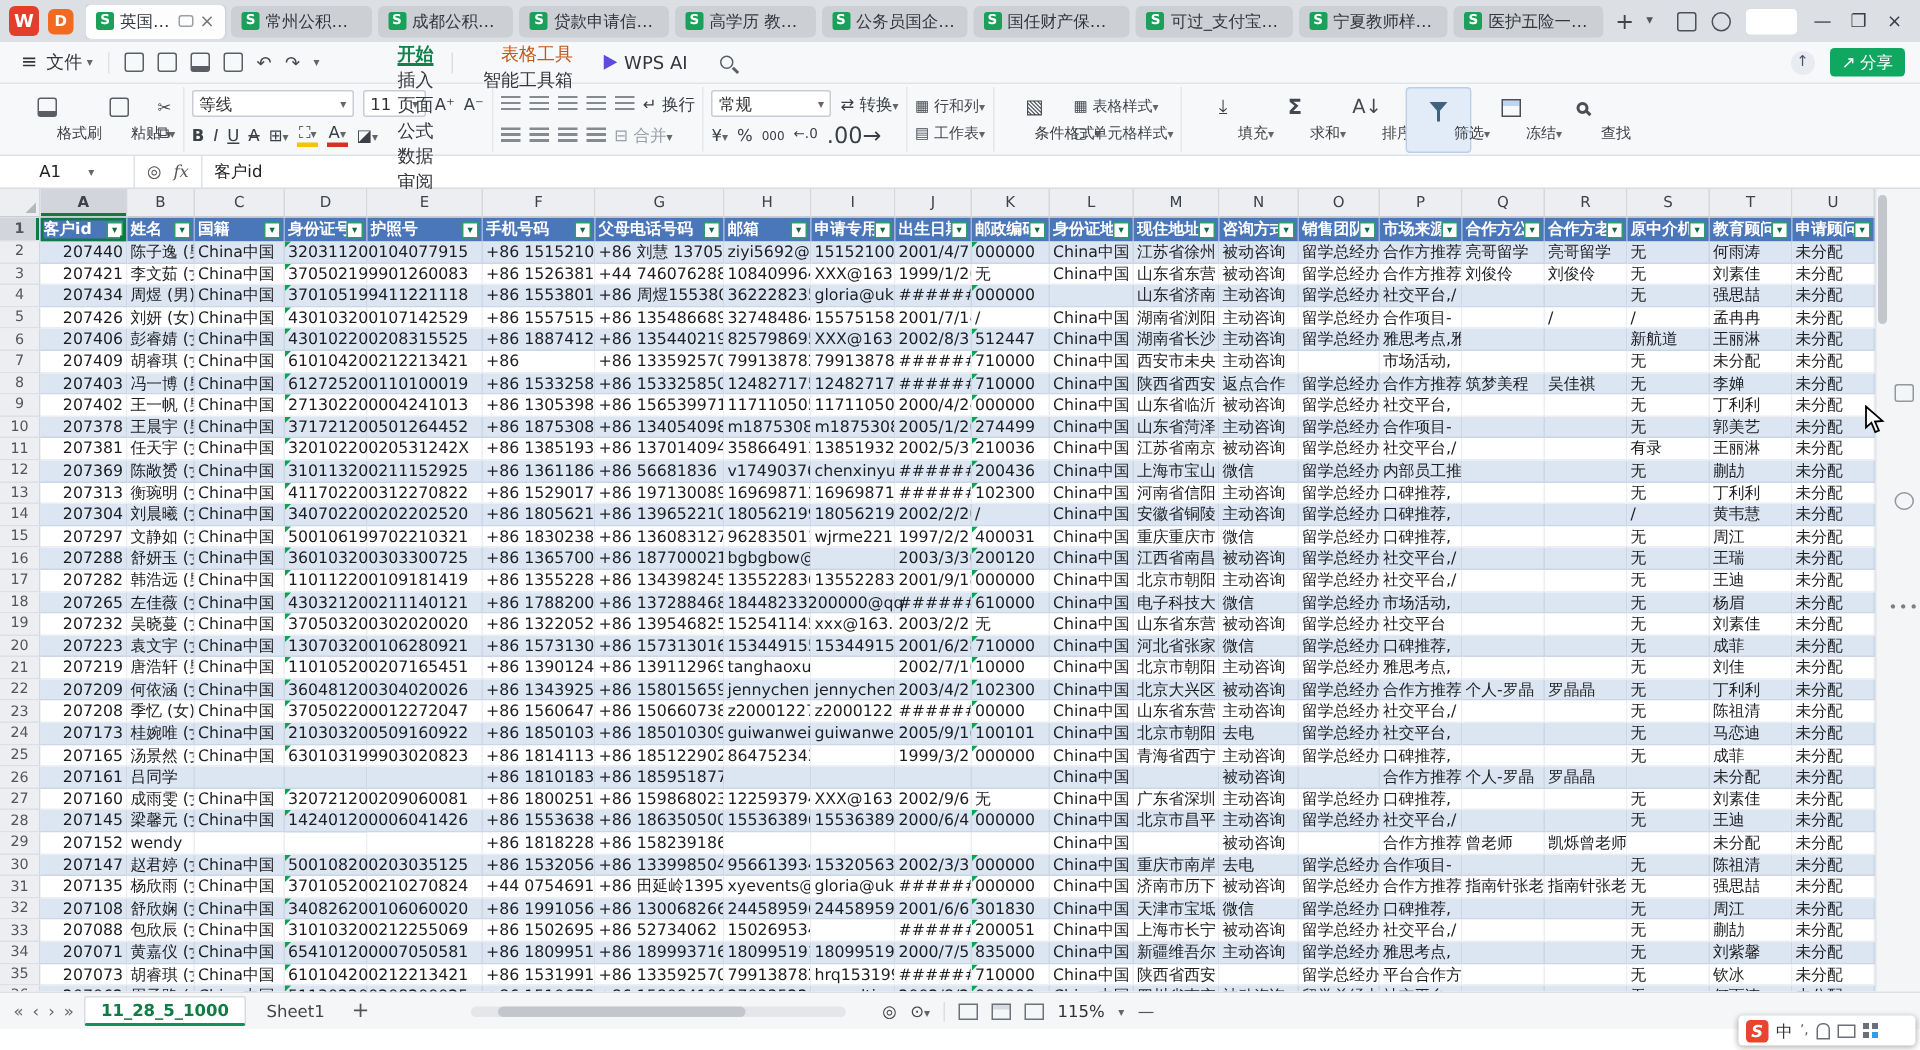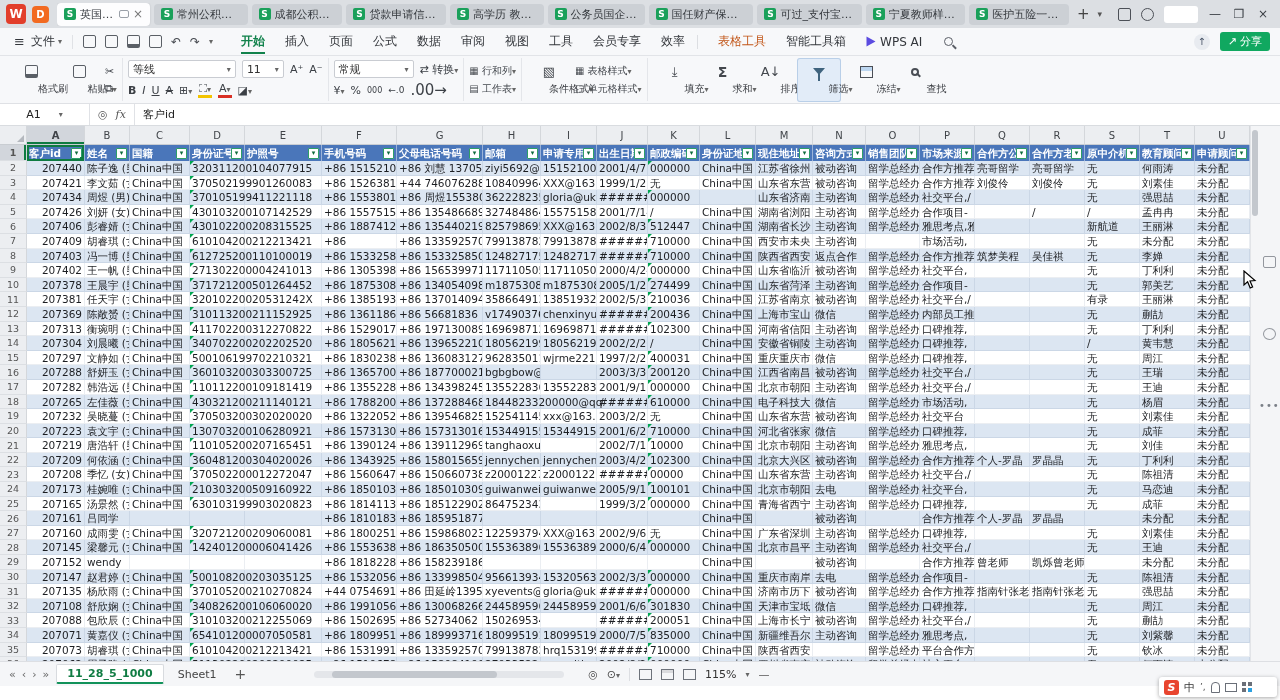--- a/index.html
+++ b/index.html
@@ -25,21 +25,21 @@
   .wbtn { font-size:12px; color:#3c4046; width:14px; text-align:center; }
 
   
   .menubar { height:28px; background:#f7f8fa; border-bottom:1px solid #e2e4e8; display:flex; align-items:center; font-size:12px; color:#33363b; padding-left:8px; }
   .hamb { font-size:13px; margin-right:3px; }
   .filebtn { display:flex; align-items:center; gap:3px; padding:0 6px; }
   .qbar { display:flex; align-items:center; gap:9px; padding:0 10px; border-left:1px solid #e0e2e6; margin-left:4px; }
   .qic { width:13px; height:13px; border:1px solid #5a5f66; border-radius:2px; }
   .qic.half { border-style:solid; border-width:1px 1px 4px 1px; }
   .qarrow { font-size:12px; color:#45494f; }
-  .menus { display:flex; align-items:center; margin-left:8px; height:100%; }
+  .menus { display:flex; align-items:flex-end; margin-left:8px; height:100%;flex-direction:column; }
   .menu-item { padding:0 10px; height:100%; display:flex; align-items:center; position:relative; }
   .menu-item.active { color:#12824c; font-weight:bold; }
   .menu-item.active::after { content:""; position:absolute; left:10px; right:10px; bottom:1px; height:2px; background:#12824c; }
   .menu-item.ctx { color:#c2571a; }
   .mdivider { width:1px; height:14px; background:#dcdee2; margin:0 2px; }
   .ai-logo { width:0; height:0; border-left:5px solid transparent; border-right:5px solid transparent; border-bottom:9px solid #5b4be0; transform:rotate(90deg); margin-right:4px; }
   .searchic { width:9px; height:9px; border:1.5px solid #5a5e66; border-radius:50%; position:relative; margin-left:12px; }
   .searchic::after { content:""; position:absolute; width:5px; height:1.5px; background:#5a5e66; transform:rotate(45deg); right:-5px; bottom:-2px; }
   .mright { margin-left:auto; display:flex; align-items:center; gap:10px; padding-right:10px; }
   .upcirc { width:16px; height:16px; border-radius:50%; background:#e8ebf0; color:#4a5568; font-size:10px; display:flex; align-items:center; justify-content:center; }
@@ -296,20 +296,39 @@
         <u>U</u>
         <span style="text-decoration:line-through">A</span>
         <span>⊞<span class="caret">▾</span></span>
         <span class="colbar">⛶<span class="caret">▾</span></span>
         <span class="colbar red">A<span class="caret">▾</span></span>
         <span>◪<span class="caret">▾</span></span>
       </div>
     </div>
   </div>
 
+  <div class="rgroup">
+    <div class="fontcol">
+      <div class="rrow">
+        <span class="alico"></span>
+        <span class="alico"></span>
+        <span class="alico"></span>
+        <span class="alico"></span>
+        <span class="alico"></span>
+        <span class="gi">↵ <span>换行</span></span>
+      </div>
+      <div class="rrow">
+        <span class="alico"></span>
+        <span class="alico"></span>
+        <span class="alico"></span>
+        <span class="alico"></span>
+        <span class="gi" style="color:#9aa0a8">⊟ <span>合并</span><span class="caret">▾</span></span>
+      </div>
+    </div>
+  </div>
 
   <div class="rgroup">
     <div class="fontcol">
       <div class="rrow">
         <div class="selbox w66">
             <span>常规</span>
             <span class="caret">▾</span>
           </div>
         <span class="gi">⇄ <span>转换</span><span class="caret">▾</span></span>
       </div>

